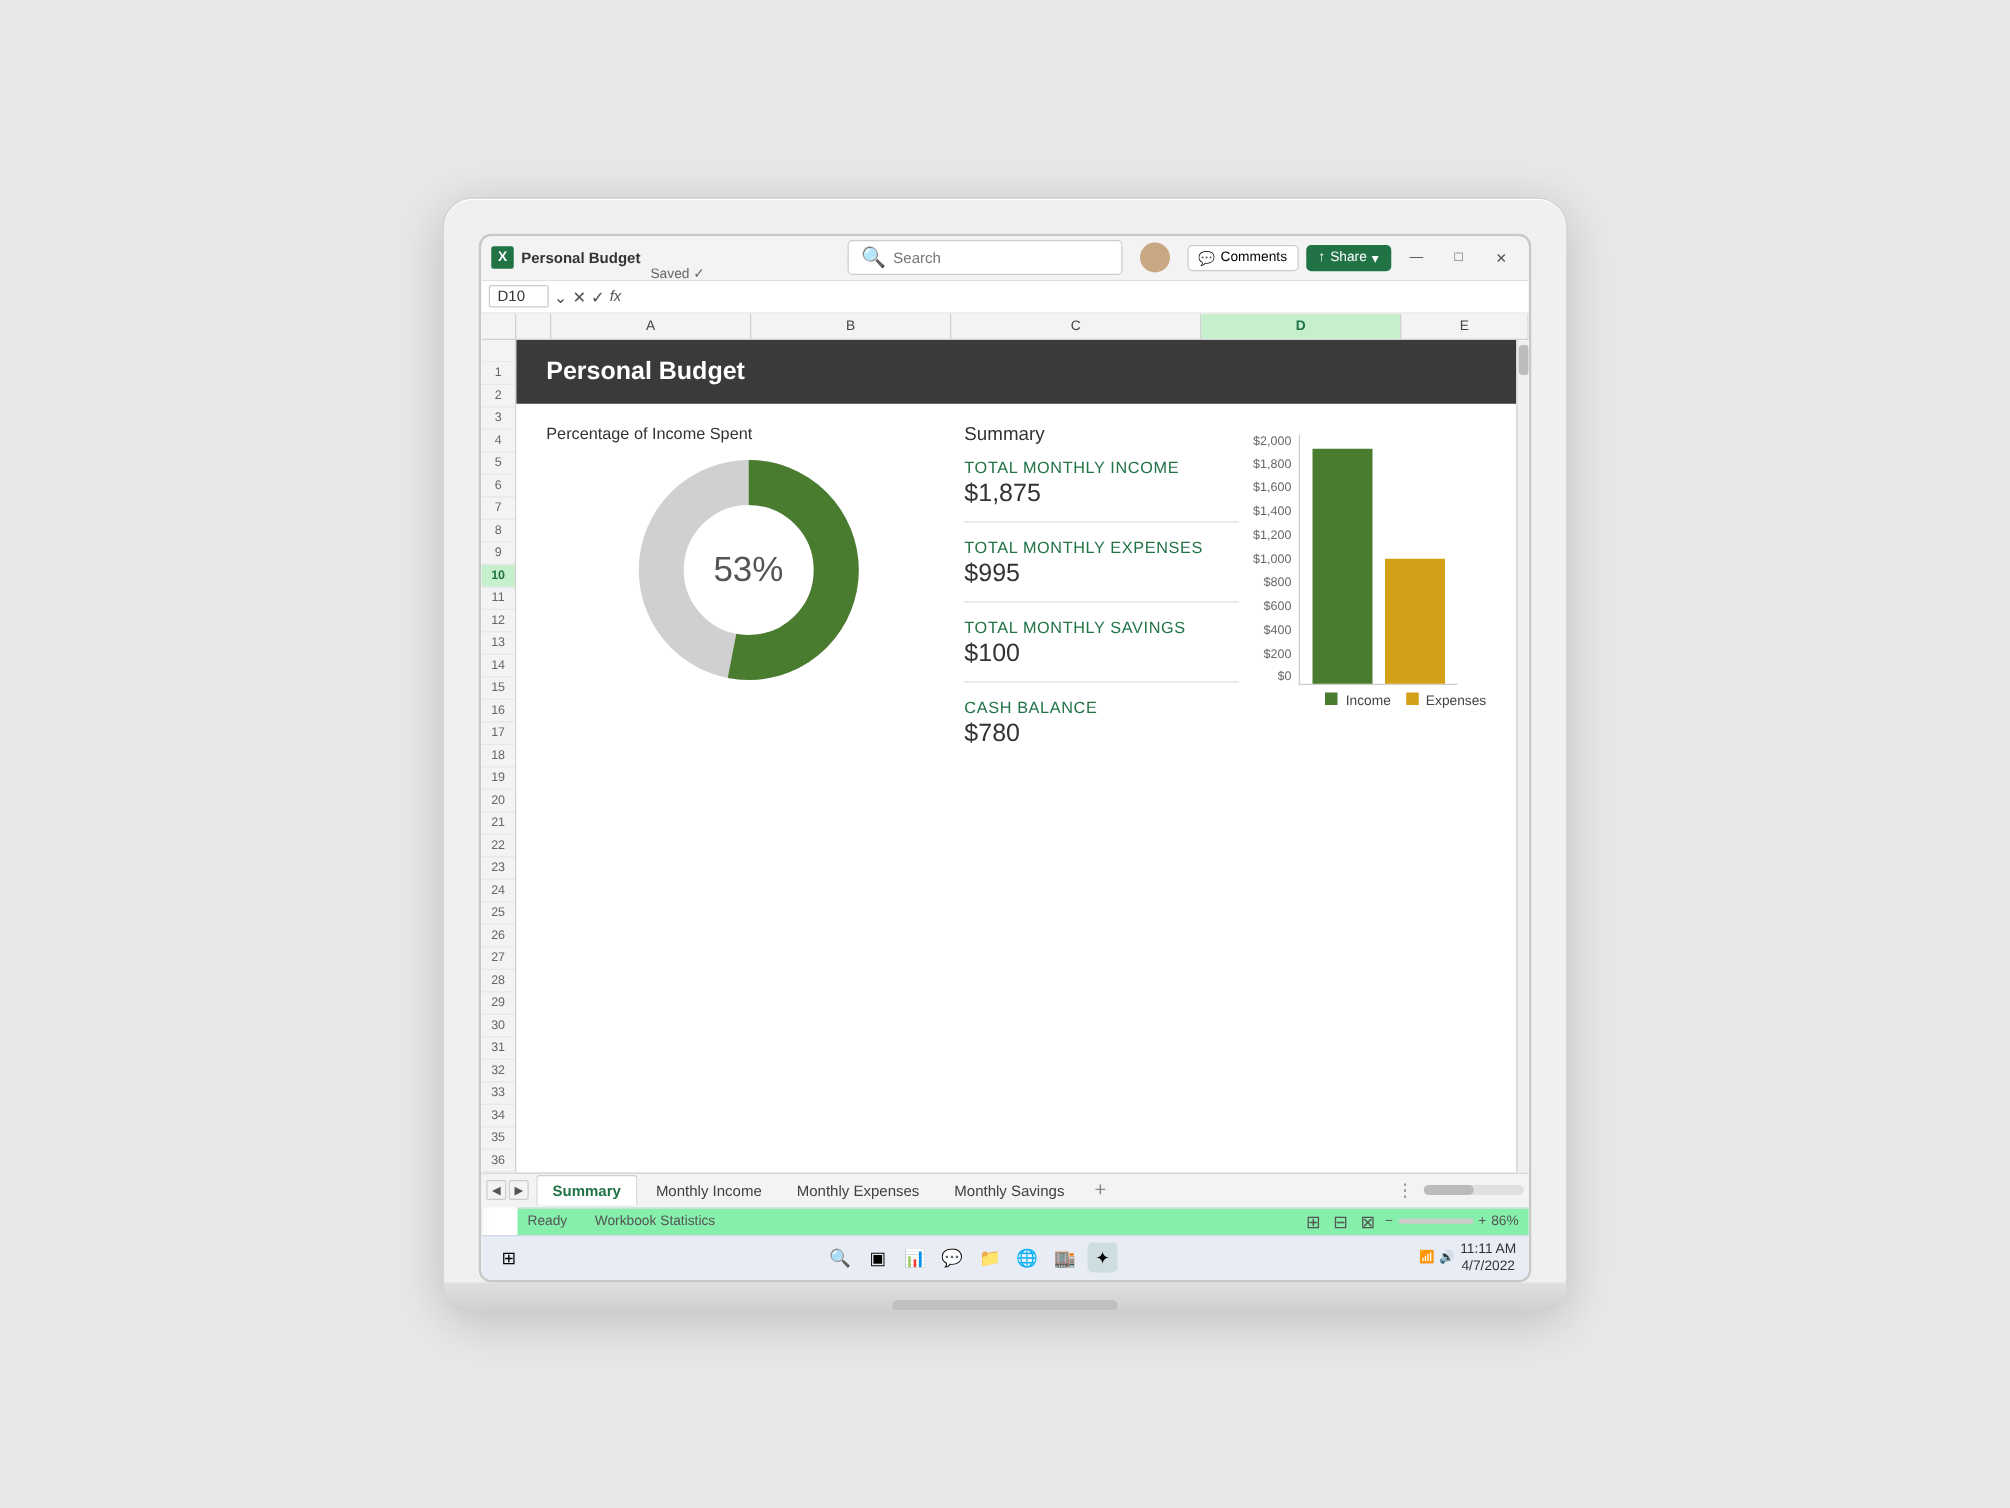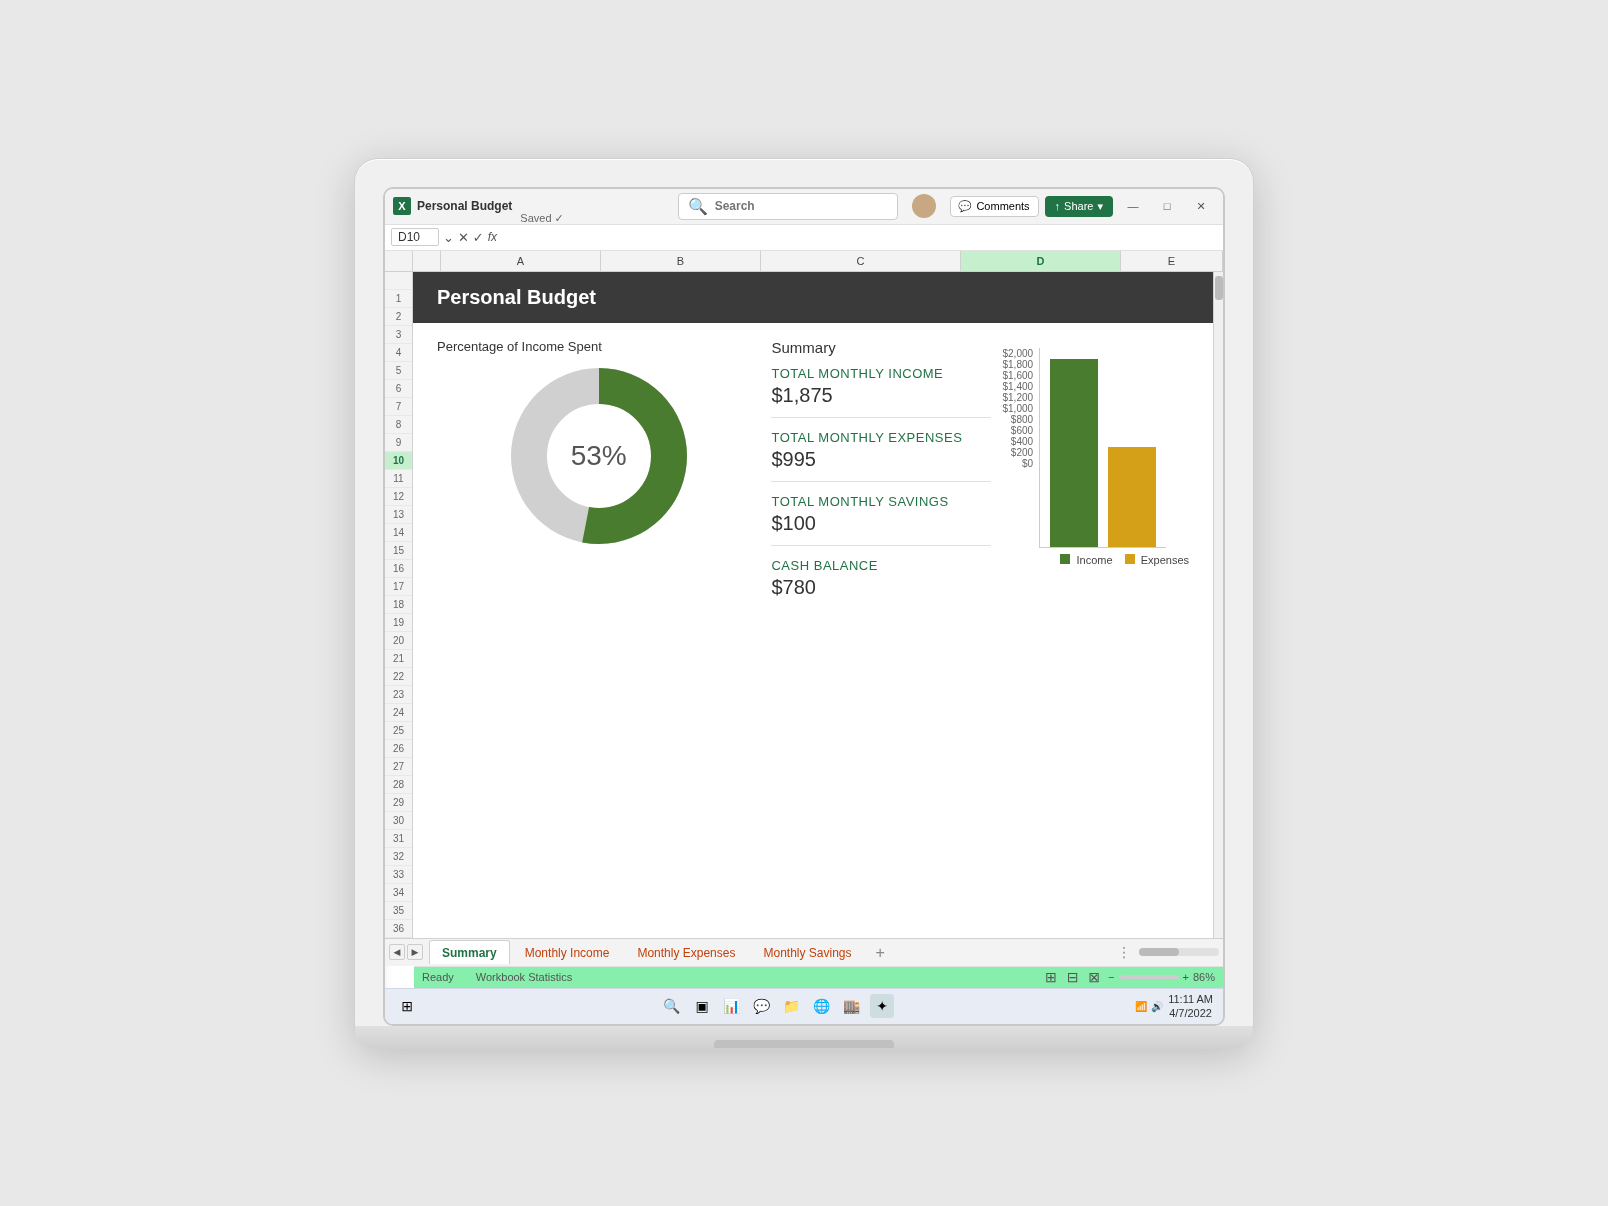--- a/index.html
+++ b/index.html
@@ -90,21 +90,20 @@
       gap: 6px;
       width: 220px;
     }
     .title-bar-search input {
       border: none;
       outline: none;
       font-size: 12px;
       color: #666;
       background: transparent;
       width: 100%;
-      font-weight: bold;
     }
     .avatar-circle {
       width: 24px;
       height: 24px;
       border-radius: 50%;
       background: #c8a882;
       overflow: hidden;
       margin-right: 8px;
     }
     .win-btn {
@@ -318,20 +317,21 @@
 
     
     .chart-section {
       min-width: 180px;
       display: flex;
       flex-direction: column;
     }
     .y-axis {
       display: flex;
       flex-direction: column;
+      justify-content: space-between;
       align-items: flex-end;
       padding-right: 6px;
       height: 200px;
       margin-top: 5px;
     }
     .y-label {
       font-size: 10px;
       color: #666;
     }
     .bars-area {
@@ -403,21 +403,21 @@
       justify-content: center;
       color: #555;
     }
     .sheet-tab {
       font-size: 12px;
       padding: 4px 12px;
       cursor: pointer;
       border: 1px solid transparent;
       border-bottom: none;
       border-radius: 3px 3px 0 0;
-      color: #c2410c;
+      color: #404040;
       height: 24px;
       display: flex;
       align-items: center;
     }
     .sheet-tab.active {
       background: #fff;
       border-color: #d0d0d0;
       color: #217346;
       font-weight: 600;
     }

